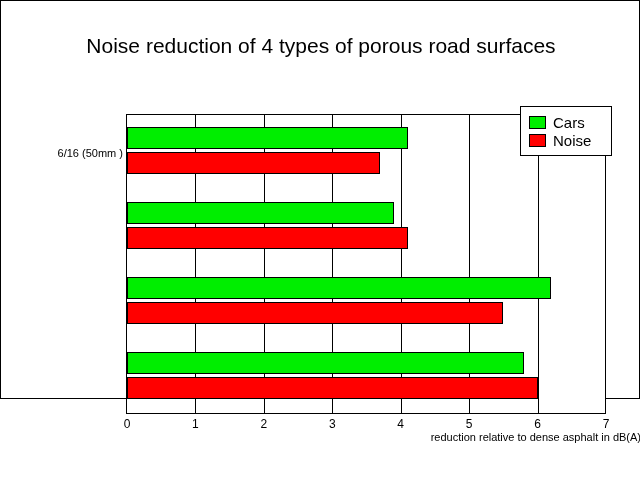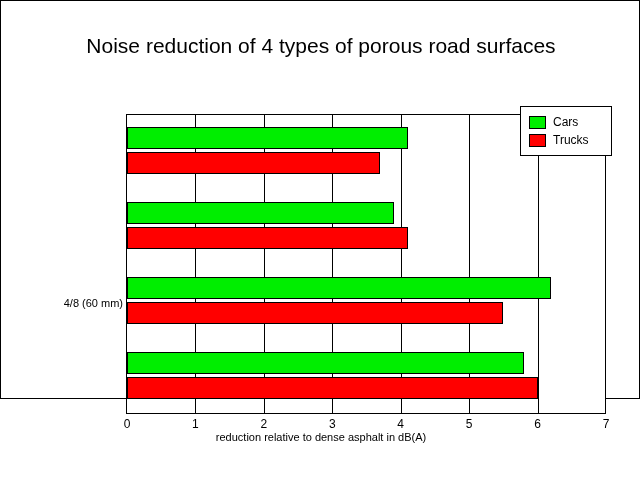--- a/index.html
+++ b/index.html
@@ -101,21 +101,21 @@
     top: 2px;
     font-size: 12px;
     color: #000000;
     transform: translateX(-50%);
   }
   .xlabel {
     position: absolute;
     left: 0;
     top: 430px;
     width: 640px;
-    text-align: center;
+    text-align: right;
     font-size: 11px;
     color: #000000;
   }
 
   
   .legend {
     position: absolute;
     left: 519px;
     top: 105px;
     width: 92px;
@@ -130,36 +130,36 @@
     height: 18px;
   }
   .legend-swatch {
     width: 17px;
     height: 13px;
     border: 1px solid #000000;
     margin-right: 7px;
     box-sizing: border-box;
   }
   .legend-label {
-    font-size: 12px;
+    font-size: 15px;
     color: #000000;
     text-align: center;
   }
 </style>
 </head>
 <body>
 
 <div id="chart-root">
 
   <div class="title-block">
     <span class="title-line">Noise reduction of 4 types of porous road surfaces</span>
   </div>
 
   <div class="cat-labels">
-    <div class="cat-label" style="top:183px;">4/8 (60 mm)</div>
+    <div class="cat-label" style="top:33px;">6/16 (50mm )</div>
   </div>
 
   <div class="plot-area">
     <div class="gridline" style="left:68.43px;"></div>
     <div class="gridline" style="left:136.86px;"></div>
     <div class="gridline" style="left:205.29px;"></div>
     <div class="gridline" style="left:273.71px;"></div>
     <div class="gridline" style="left:342.14px;"></div>
     <div class="gridline" style="left:410.57px;"></div>
 
@@ -194,17 +194,17 @@
 
   <div class="xlabel">reduction relative to dense asphalt in dB(A)</div>
 
   <div class="legend">
     <div class="legend-row">
       <span class="legend-swatch" style="background:#00ee00;"></span>
       <span class="legend-label">Cars</span>
     </div>
     <div class="legend-row">
       <span class="legend-swatch" style="background:#ff0000;"></span>
-      <span class="legend-label">Trucks</span>
+      <span class="legend-label">Noise</span>
     </div>
   </div>
 
 </div>
 
 </body></html>

